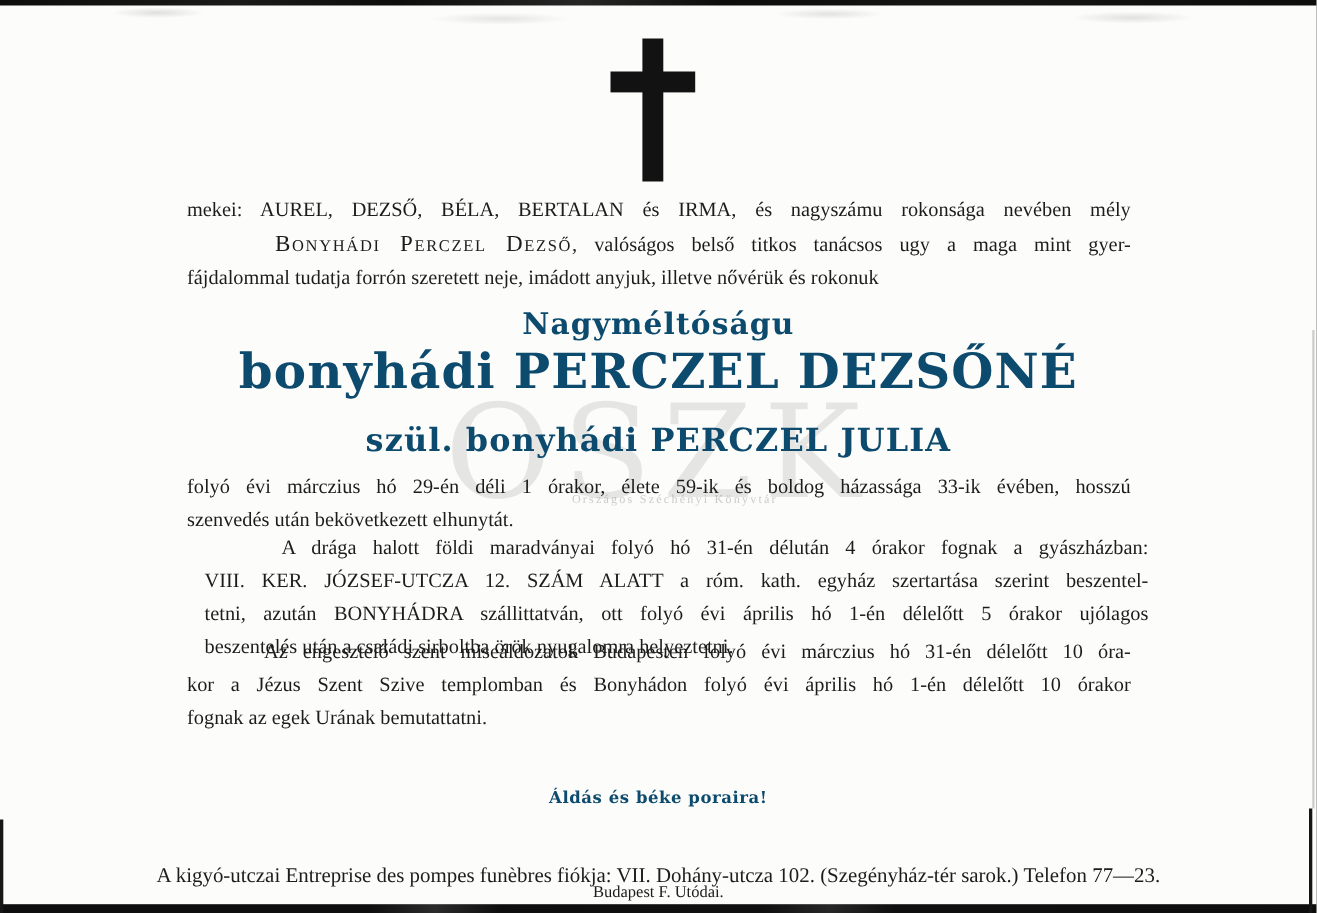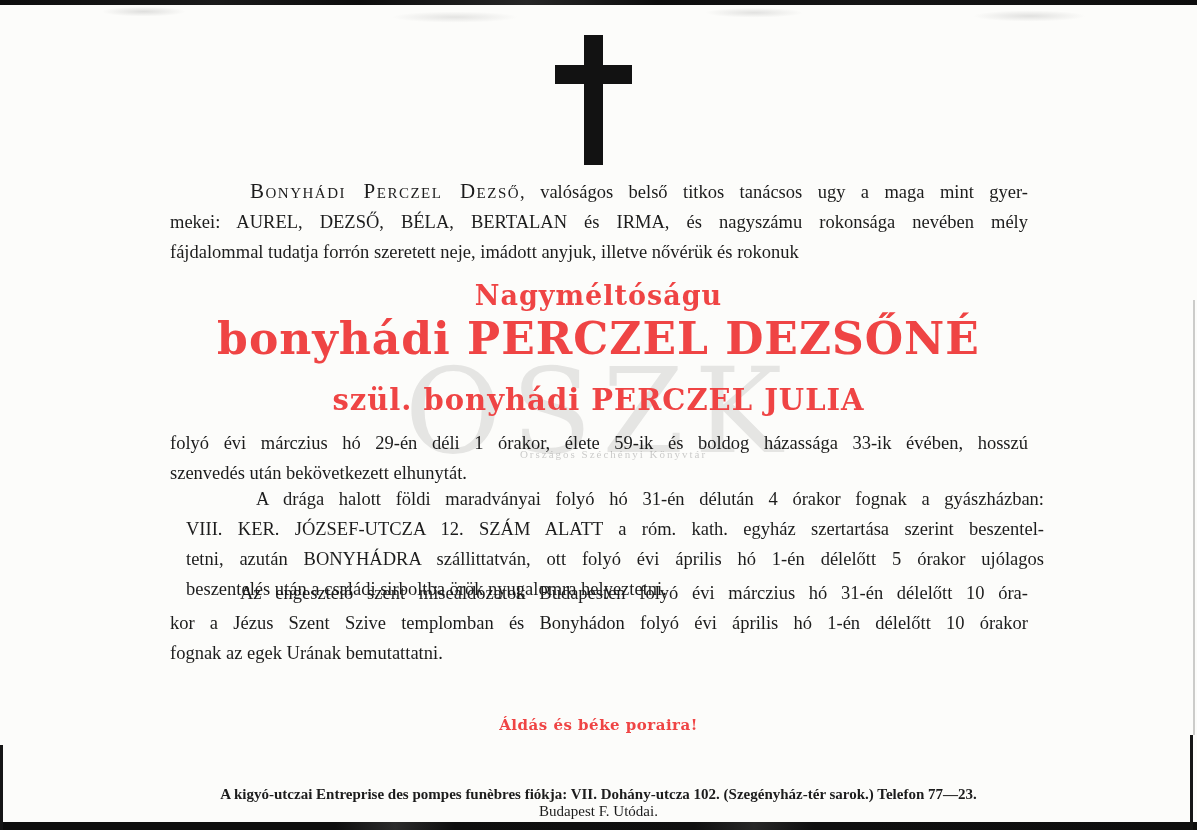--- a/index.html
+++ b/index.html
@@ -34,27 +34,27 @@
   .cross-v{position:absolute;left:29px;top:0;width:19px;height:130px;background:#121212;}
   .cross-h{position:absolute;left:0;top:30px;width:77px;height:19px;background:#121212;}
   
   .block{position:absolute;left:170px;width:858px;z-index:1;font-size:18.5px;line-height:30px;}
   .jl{text-align:justify;text-align-last:justify;}
   .jl-last{text-align:justify;text-align-last:left;}
   .indent1{padding-left:80px;}
   .indent2{padding-left:70px;}
   .sc-name{font-variant:small-caps;font-size:21px;letter-spacing:1.5px;}
   .centered{position:absolute;left:0;width:1197px;text-align:center;z-index:1;}
-  .display{font-family:"DejaVu Serif",serif;font-weight:bold;color:#ef4444;}
+  .display{font-family:"DejaVu Serif",serif;font-weight:bold;color:#0c4a6e;}
   .honorific{top:280px;font-size:27px;letter-spacing:1px;}
   .main-title{top:313px;font-size:44px;letter-spacing:1px;}
   .maiden{top:383px;font-size:29px;letter-spacing:1px;}
   .dateline{position:absolute;left:245px;top:648px;z-index:1;font-size:18.5px;}
   .closing{top:716px;font-size:15px;letter-spacing:.5px;}
-  .footer1{top:786px;font-size:15px;font-weight:bold;}
+  .footer1{top:786px;font-size:19px;}
   .footer2{top:803px;font-size:15px;}
 </style>
 </head>
 <body>
 
 <div class="page">
 
   <div class="border-top"></div>
   <div class="scan-noise"></div>
   <div class="border-bottom"></div>
@@ -66,22 +66,22 @@
     <div class="wm-large">OSZK</div>
     <div class="wm-small">Országos Széchényi Könyvtár</div>
   </div>
 
   <div class="cross">
     <div class="cross-v"></div>
     <div class="cross-h"></div>
   </div>
 
   <div class="block" style="top:176px;">
+    <div class="jl">mekei: AUREL, DEZSŐ, BÉLA, BERTALAN és IRMA, és nagyszámu rokonsága nevében mély</div>
     <div class="jl indent1"><span class="sc-name">Bonyhádi Perczel Dezső</span><span>, valóságos belső titkos tanácsos ugy a maga mint gyer-</span></div>
-    <div class="jl">mekei: AUREL, DEZSŐ, BÉLA, BERTALAN és IRMA, és nagyszámu rokonsága nevében mély</div>
     <div class="jl-last">fájdalommal tudatja forrón szeretett neje, imádott anyjuk, illetve nővérük és rokonuk</div>
   </div>
 
   <div class="centered display honorific">Nagyméltóságu</div>
   <div class="centered display maiden">szül. bonyhádi PERCZEL JULIA</div>
   <div class="centered display main-title">bonyhádi PERCZEL DEZSŐNÉ</div>
 
   <div class="block" style="top:428px;">
     <div class="jl">folyó évi márczius hó 29-én déli 1 órakor, élete 59-ik és boldog házassága 33-ik évében, hosszú</div>
     <div class="jl-last">szenvedés után bekövetkezett elhunytát.</div>

